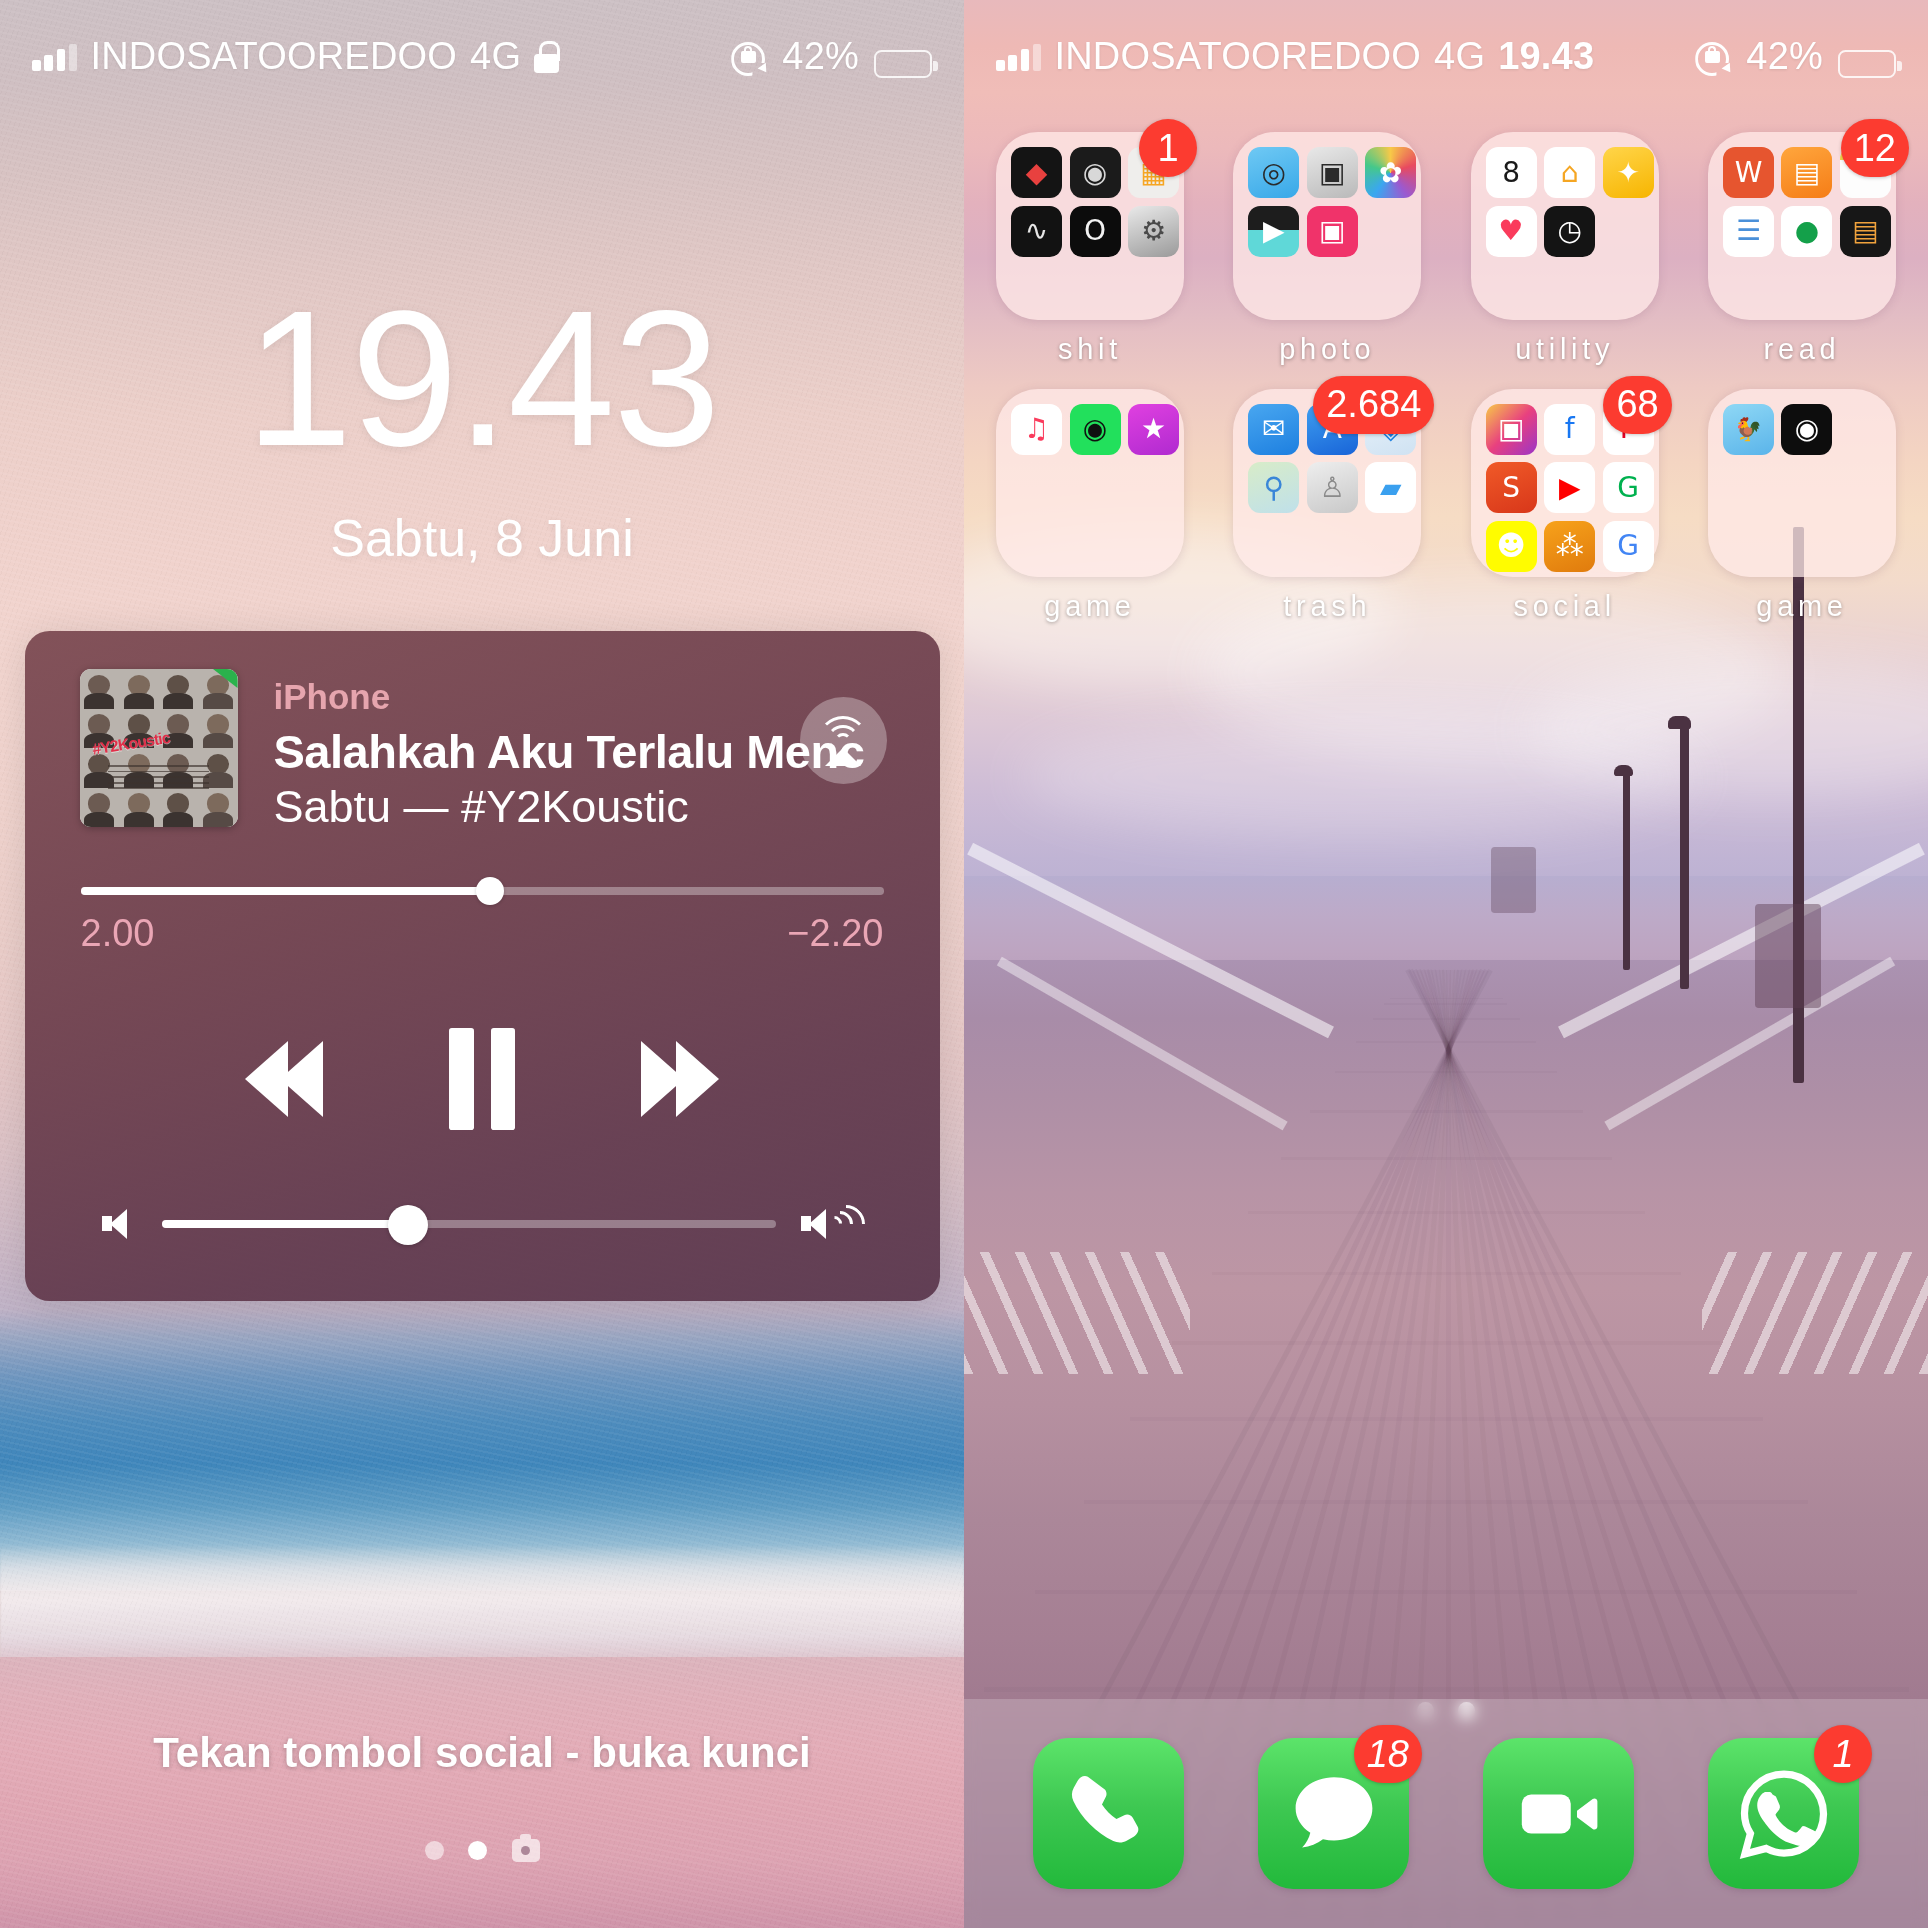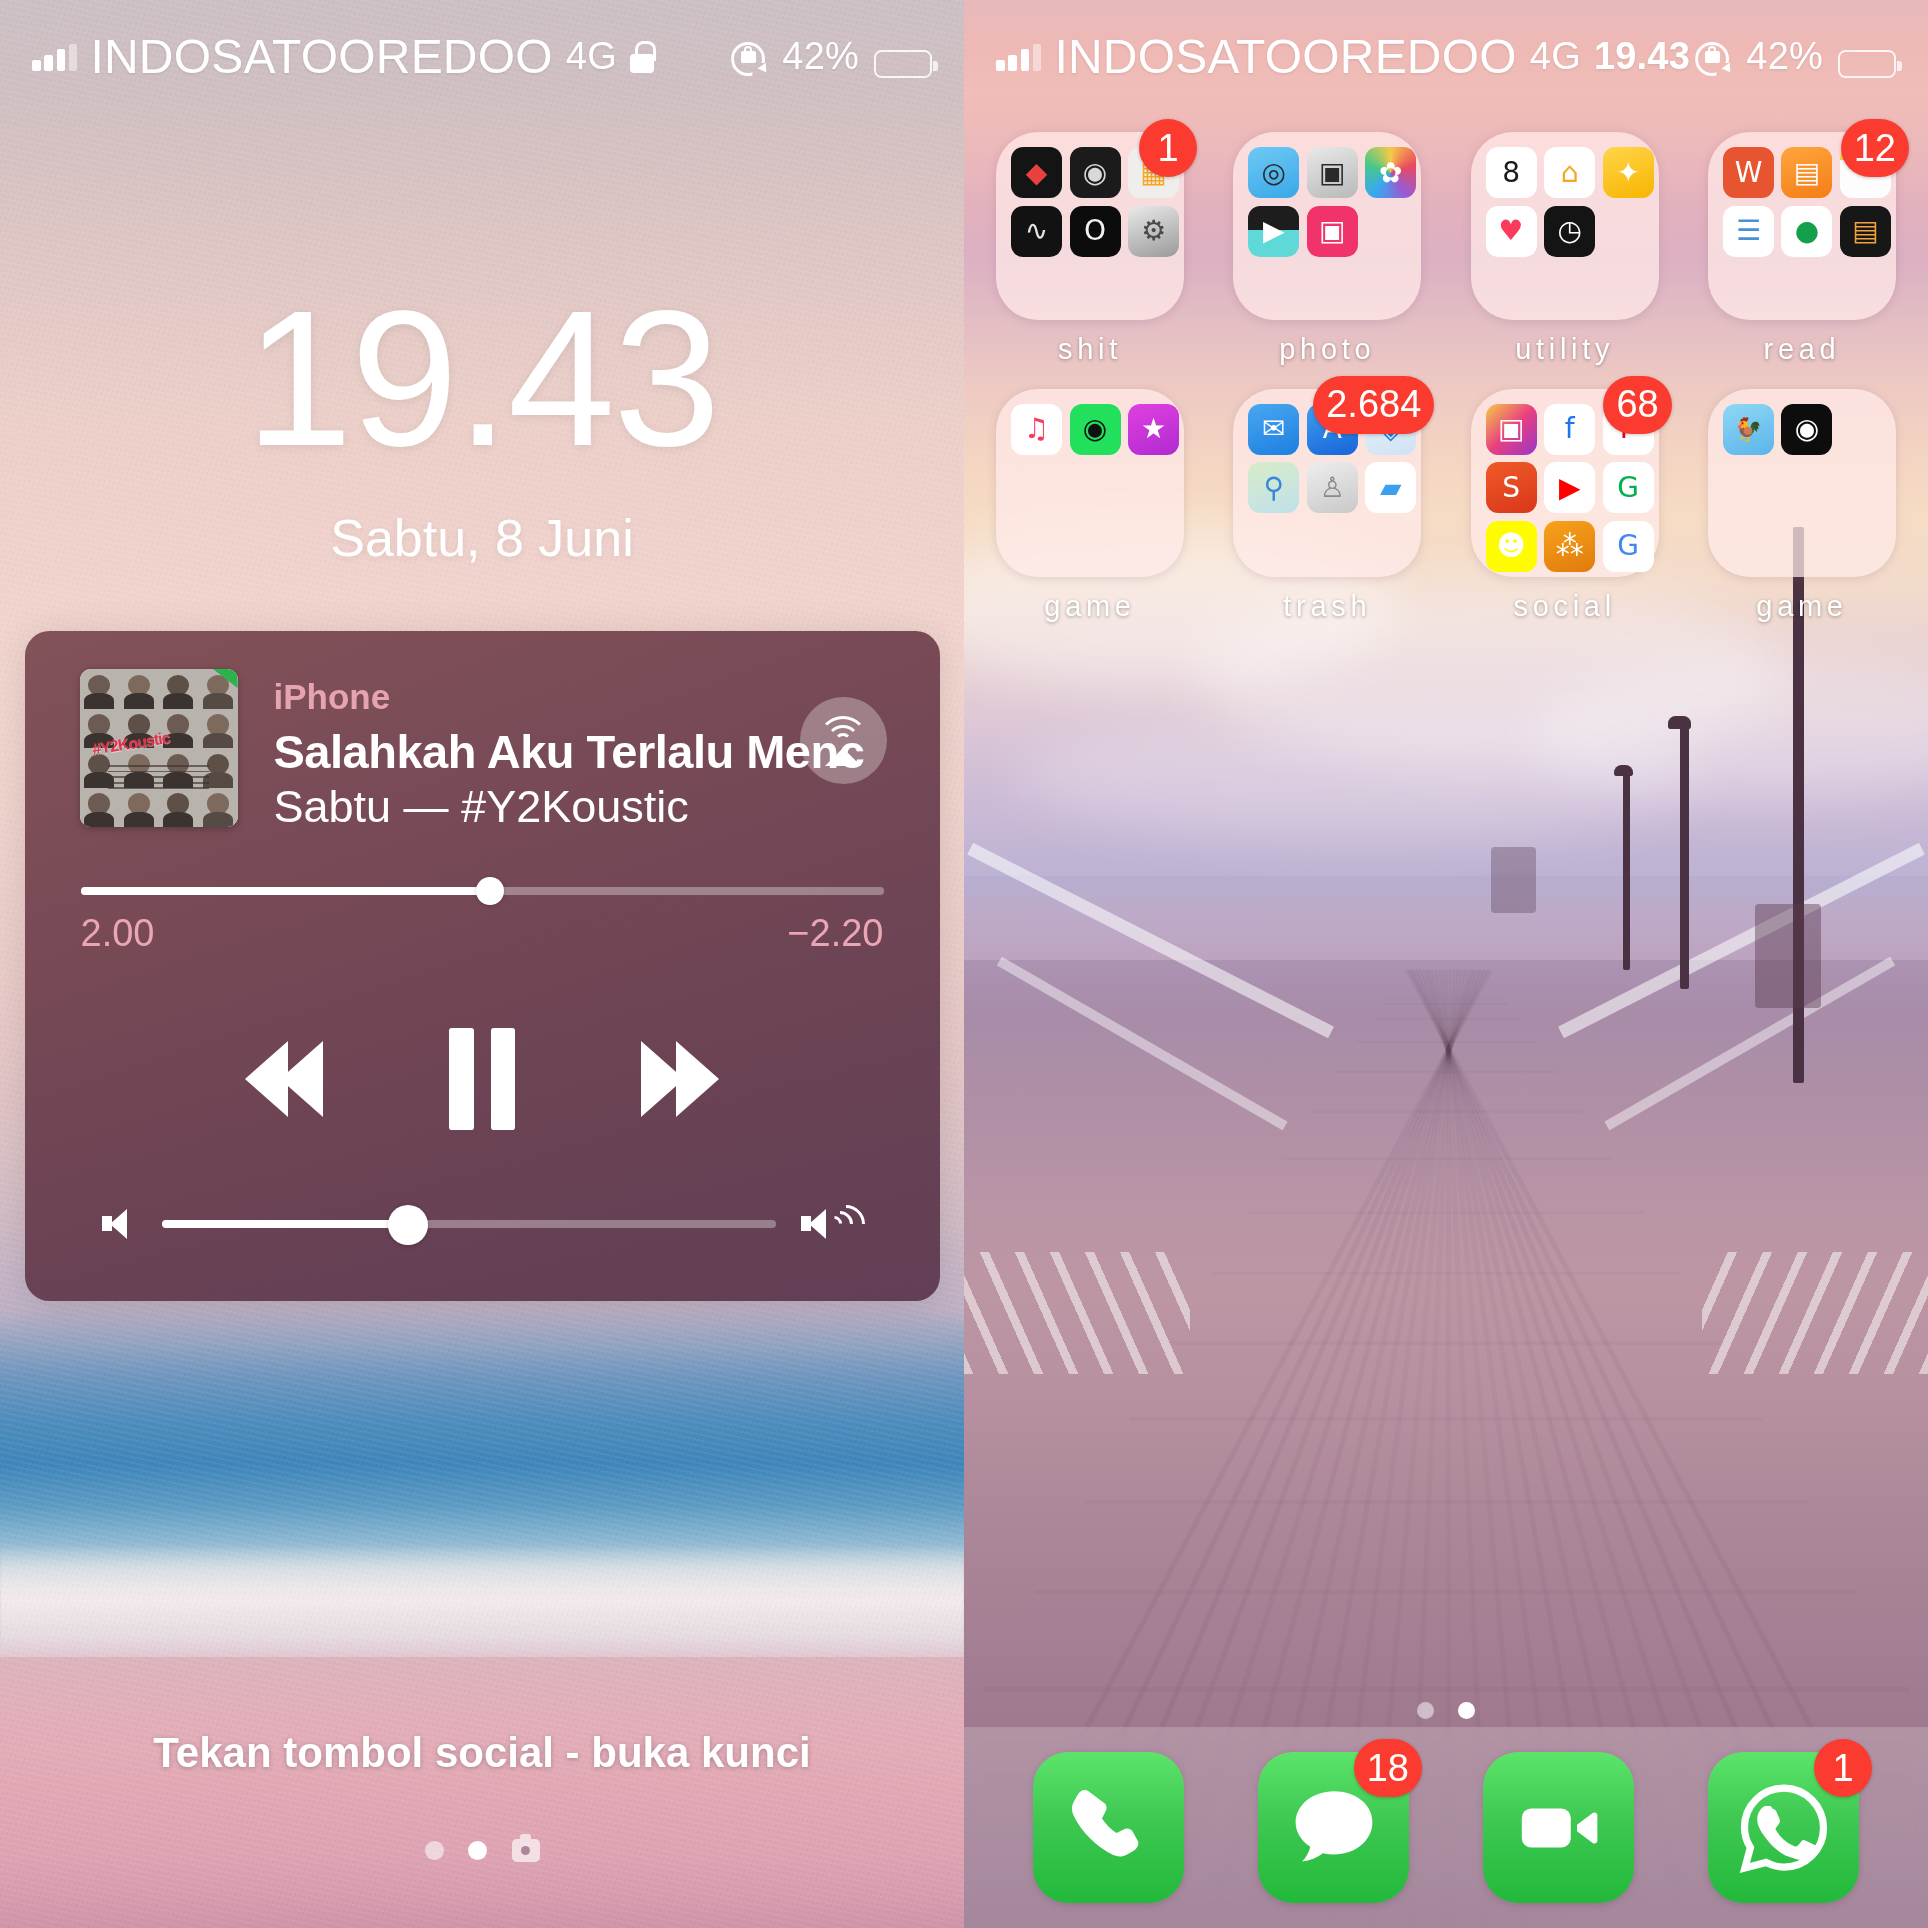--- a/index.html
+++ b/index.html
@@ -92,21 +92,21 @@
     z-index:40;
   }
   .sb-left { display:flex; align-items:center; gap:13px; }
   .sb-right { margin-left:auto; display:flex; align-items:flex-end; gap:15px; }
   .sig { display:flex; align-items:flex-end; gap:3.8px; height:28px; }
   .sig i { display:block; width:8.5px; background:#fff; border-radius:1.9px; }
   .sig i:nth-child(1){height:10.4px;}
   .sig i:nth-child(2){height:16px;}
   .sig i:nth-child(3){height:21.7px;}
   .sig i:nth-child(4){height:27px; opacity:.45;}
-  .carrier { font-size:48px; }
+  .carrier { font-size:38px; }
   .net { font-size:38px; }
   .hs-time { font-size:38px; font-weight:bold; }
   .lockglyph { width:24.5px; height:32px; position:relative; }
   .lockglyph:before { content:""; position:absolute; left:0; bottom:0; width:24.5px; height:19px;
     background:#fff; border-radius:3.8px; }
   .lockglyph:after { content:""; position:absolute; left:4.7px; top:0; width:15px; height:17px;
     border:3.8px solid #fff; border-bottom:none; border-radius:8.5px 8.5px 0 0; }
   .rotlock { width:38px; height:38px; position:relative; }
   .rotlock .ring { position:absolute; inset:1.9px; border:3.3px solid #fff; border-radius:50%;
     clip-path: polygon(0 0,100% 0,100% 62%,62% 62%,62% 100%,0 100%); }
@@ -249,23 +249,23 @@
   .badge { position:absolute; top:-13px; right:-13px; min-width:58px; height:58px;
     border-radius:29px; background:#fc3b30; color:#fff; font-size:38px; font-weight:500;
     display:flex; align-items:center; justify-content:center; padding:0 13px;
     box-shadow:0 0.9px 3.8px rgba(0,0,0,.22); z-index:5; }
 
   .pagedots { position:absolute; left:0; right:0; bottom:209px; display:flex;
     justify-content:center; gap:24.5px; z-index:30; }
   .pd { width:17px; height:17px; border-radius:50%; background:rgba(255,255,255,.5); }
   .pd.on { background:#fff; }
 
-  .dock { position:absolute; left:0; right:0; bottom:0; height:201px;
+  .dock { position:absolute; left:0; right:0; bottom:0; height:229px;
     background:rgba(255,255,255,.20); backdrop-filter:blur(7.5px);
-    display:flex; align-items:center; justify-content:space-around; padding:0 32px; z-index:30; }
+    display:flex; align-items:center; justify-content:space-around; padding:0 32px; z-index:30;font-style:italic; }
   .dockapp { width:151px; height:151px; border-radius:35px; position:relative;
     box-shadow:0 1.9px 7.5px rgba(80,50,80,.22);
     background:linear-gradient(180deg,#5ce46a 0%, #3ec852 45%, #22b93b 100%);
     display:flex; align-items:center; justify-content:center; }
   .glyph { position:absolute; inset:0; display:flex; align-items:center; justify-content:center;
     font-size:28px; color:#fff; font-family:"DejaVu Sans", sans-serif; line-height:1; }
   .glyph.sm { font-size:22.6px; }
 </style>
 </head>
 <body>

